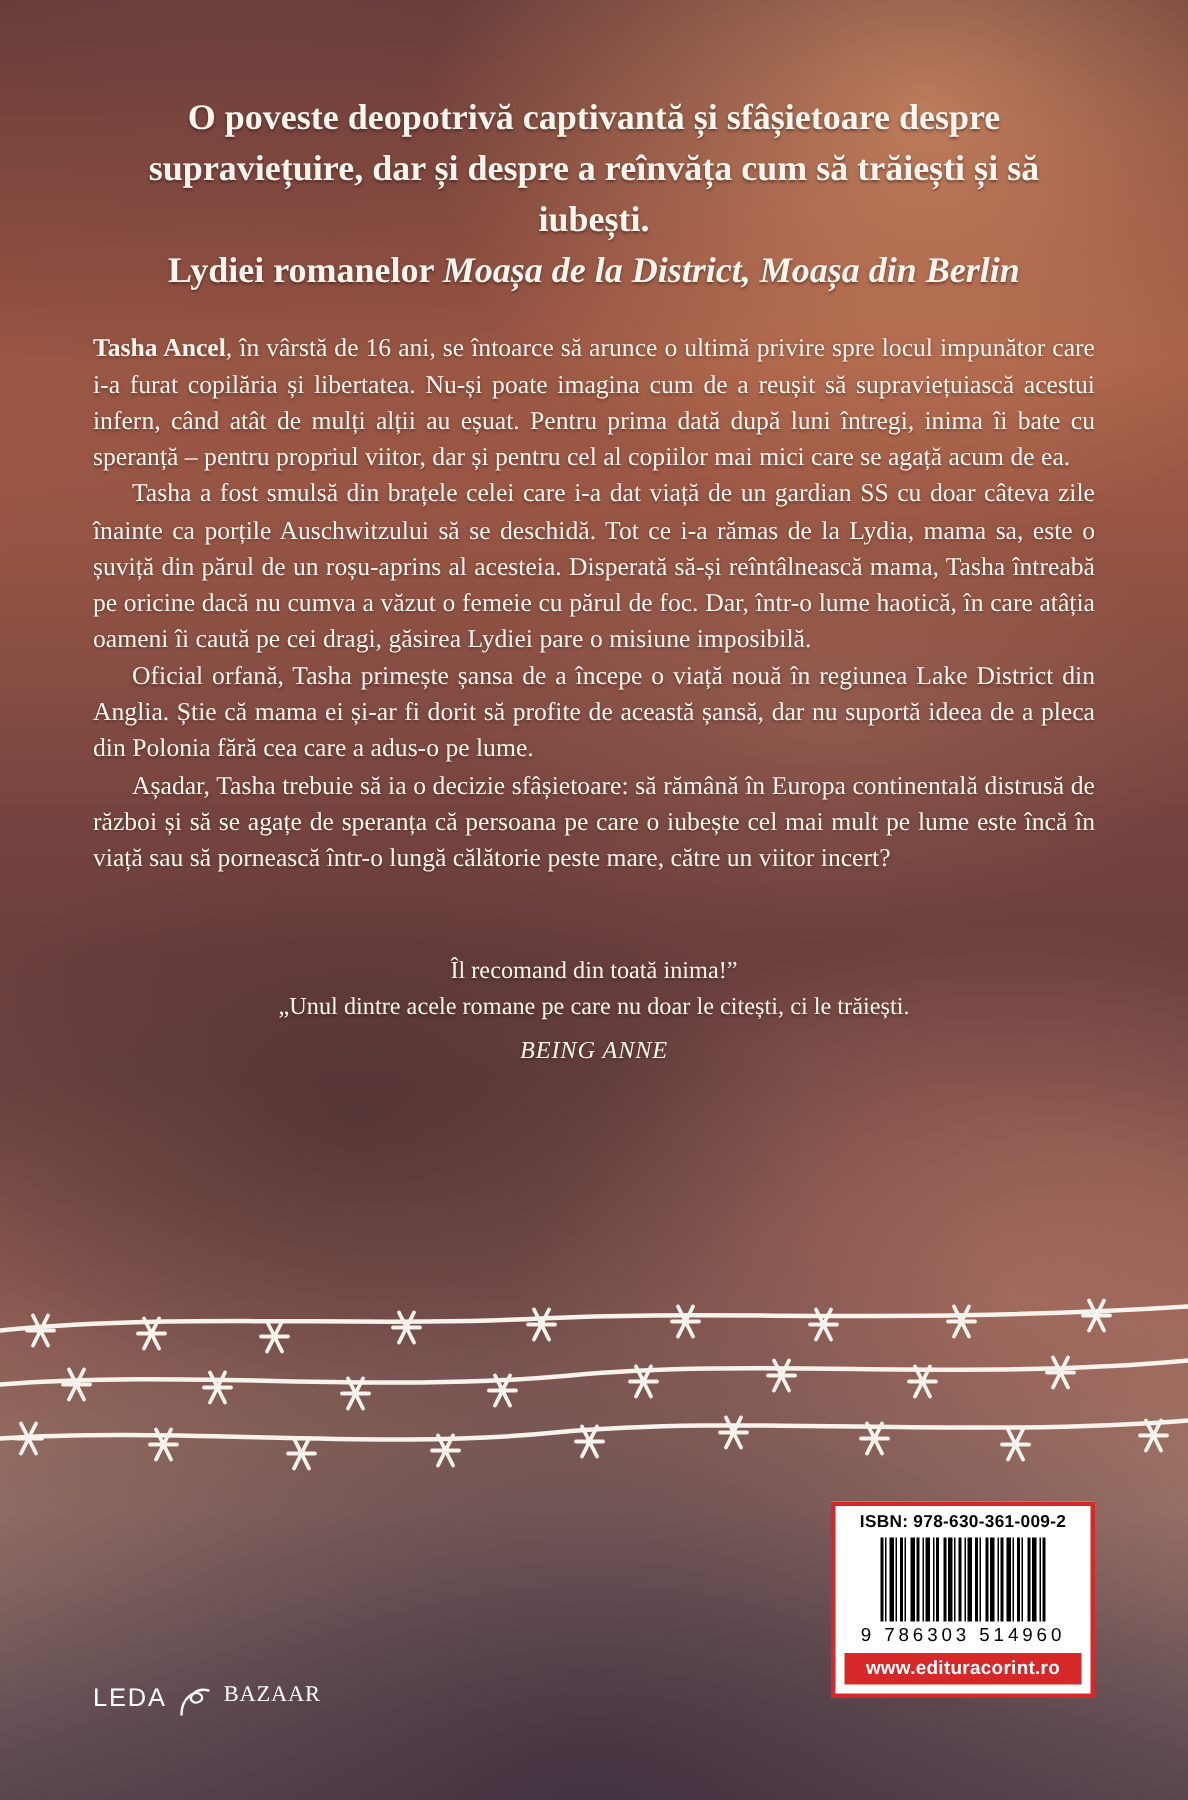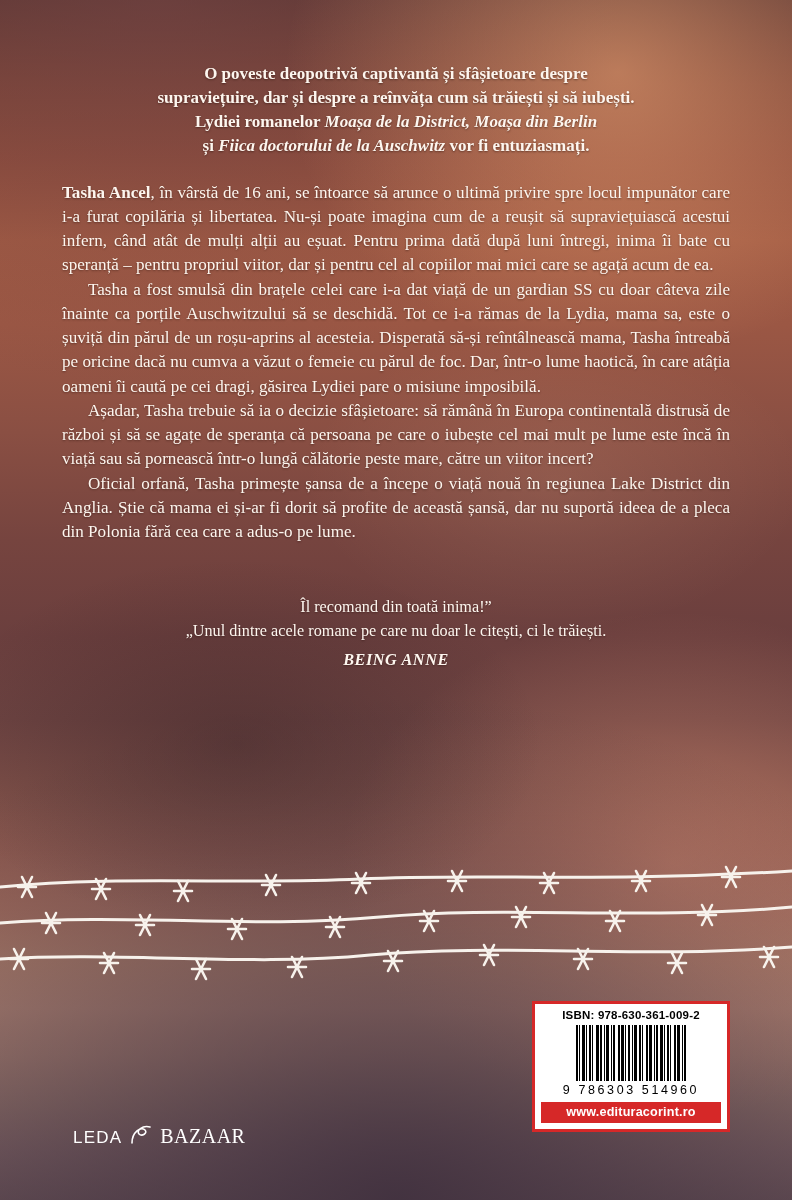--- a/index.html
+++ b/index.html
@@ -58,21 +58,21 @@
     width: 792px;
     height: 1200px;
     box-sizing: border-box;
     padding: 0 62px;
     color: #fdf6ef;
   }
   .tagline {
     padding-top: 62px;
     text-align: center;
     font-weight: bold;
-    font-size: 17px;
+    font-size: 24px;
     line-height: 1.42;
     text-shadow: 0 1px 2px rgba(40,15,10,0.5);
   }
   .tagline .line {
     display: block;
   }
   .tagline em {
     font-style: italic;
   }
   .blurb {
@@ -98,64 +98,64 @@
     font-size: 16.2px;
     line-height: 1.45;
     text-shadow: 0 1px 2px rgba(40,15,10,0.45);
   }
   .quote .q-line {
     display: block;
   }
   .quote .source {
     display: block;
     margin-top: 6px;
-    font-weight: bold;
+    font-weight: normal;
     font-style: italic;
     letter-spacing: 0.6px;
   }
   .wire-layer {
     position: absolute;
     left: 0;
     top: 855px;
     width: 792px;
     height: 175px;
     z-index: 2;
     pointer-events: none;
   }
   .publisher {
     position: absolute;
-    left: 73px;
+    left: 62px;
     bottom: 52px;
     z-index: 4;
     display: flex;
-    align-items: flex-end;
+    align-items: flex-start;
     gap: 6px;
     color: #ffffff;
   }
   .publisher .leda {
     font-family: "Liberation Sans", sans-serif;
     font-size: 17px;
     letter-spacing: 1.2px;
     font-weight: normal;
   }
   .publisher .swirl {
     width: 26px;
     height: 26px;
   }
   .publisher .bazaar {
     font-family: "Liberation Serif", serif;
-    font-size: 20px;
+    font-size: 15px;
     letter-spacing: 0.5px;
   }
   .isbn-box {
     position: absolute;
     right: 62px;
     bottom: 68px;
     z-index: 4;
-    width: 198px;
+    width: 176px;
     background: #ffffff;
     border: 3px solid #d62828;
     box-sizing: border-box;
     padding: 5px 6px 6px 6px;
     text-align: center;
     font-family: "Liberation Sans", sans-serif;
   }
   .isbn-top {
     font-size: 11.5px;
     font-weight: bold;
@@ -238,28 +238,27 @@
       </g>
     </g>
   </svg>
 
   <div class="content">
 
     <div class="tagline">
       <span class="line">O poveste deopotrivă captivantă și sfâșietoare despre</span>
       <span class="line">supraviețuire, dar și despre a reînvăța cum să trăiești și să iubești.</span>
       <span class="line"><span>Lydiei romanelor </span><em>Moașa de la District, Moașa din Berlin</em></span>
-      <span class="line"><span>și </span><em>Fiica doctorului de la Auschwitz</em><span> vor fi entuziasmați.</span></span>
     </div>
 
     <div class="blurb">
       <p class="first"><b>Tasha Ancel</b><span>, în vârstă de 16 ani, se întoarce să arunce o ultimă privire spre locul impunător care i-a furat copilăria și libertatea. Nu-și poate imagina cum de a reușit să supraviețuiască acestui infern, când atât de mulți alții au eșuat. Pentru prima dată după luni întregi, inima îi bate cu speranță – pentru propriul viitor, dar și pentru cel al copiilor mai mici care se agață acum de ea.</span></p>
       <p>Tasha a fost smulsă din brațele celei care i-a dat viață de un gardian SS cu doar câteva zile înainte ca porțile Auschwitzului să se deschidă. Tot ce i-a rămas de la Lydia, mama sa, este o șuviță din părul de un roșu-aprins al acesteia. Disperată să-și reîntâlnească mama, Tasha întreabă pe oricine dacă nu cumva a văzut o femeie cu părul de foc. Dar, într-o lume haotică, în care atâția oameni îi caută pe cei dragi, găsirea Lydiei pare o misiune imposibilă.</p>
+      <p>Oficial orfană, Tasha primește șansa de a începe o viață nouă în regiunea Lake District din Anglia. Știe că mama ei și-ar fi dorit să profite de această șansă, dar nu suportă ideea de a pleca din Polonia fără cea care a adus-o pe lume.</p>
       <p>Așadar, Tasha trebuie să ia o decizie sfâșietoare: să rămână în Europa continentală distrusă de război și să se agațe de speranța că persoana pe care o iubește cel mai mult pe lume este încă în viață sau să pornească într-o lungă călătorie peste mare, către un viitor incert?</p>
-      <p>Oficial orfană, Tasha primește șansa de a începe o viață nouă în regiunea Lake District din Anglia. Știe că mama ei și-ar fi dorit să profite de această șansă, dar nu suportă ideea de a pleca din Polonia fără cea care a adus-o pe lume.</p>
     </div>
 
     <div class="quote">
       <span class="q-line">Îl recomand din toată inima!”</span>
       <span class="q-line">„Unul dintre acele romane pe care nu doar le citești, ci le trăiești.</span>
       <span class="source">BEING ANNE</span>
     </div>
 
   </div>
 

